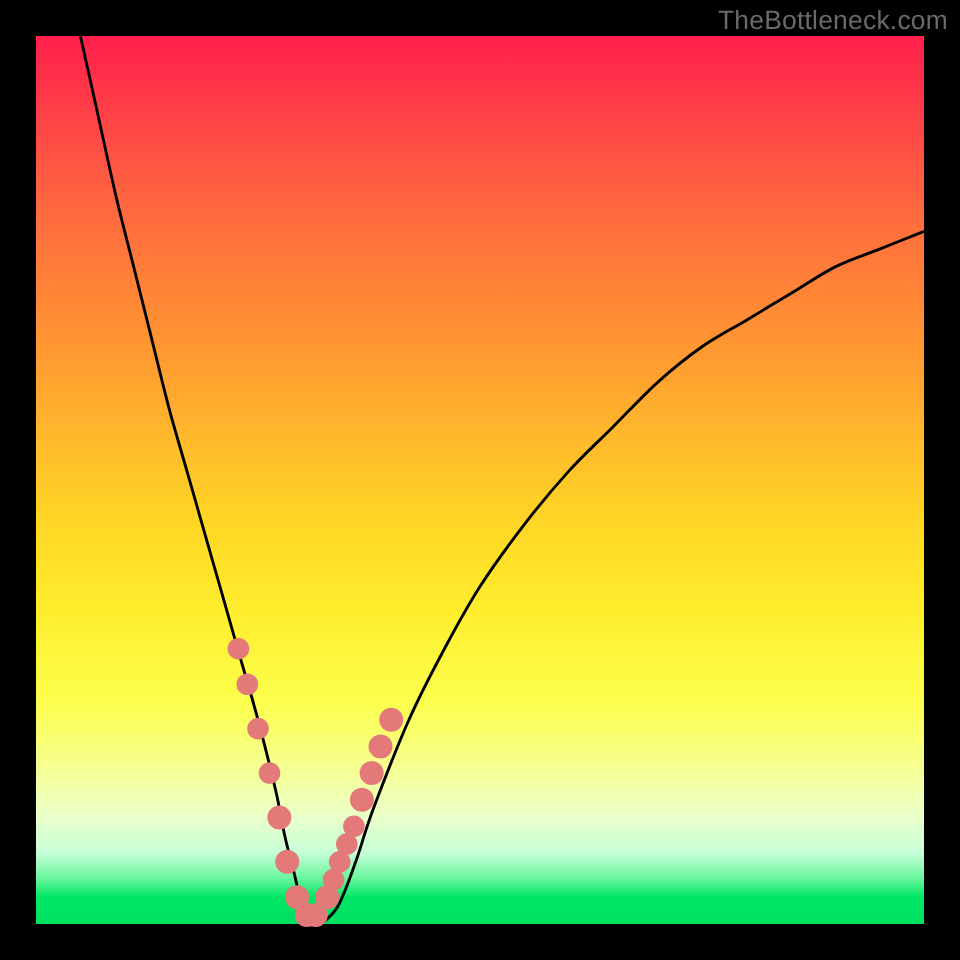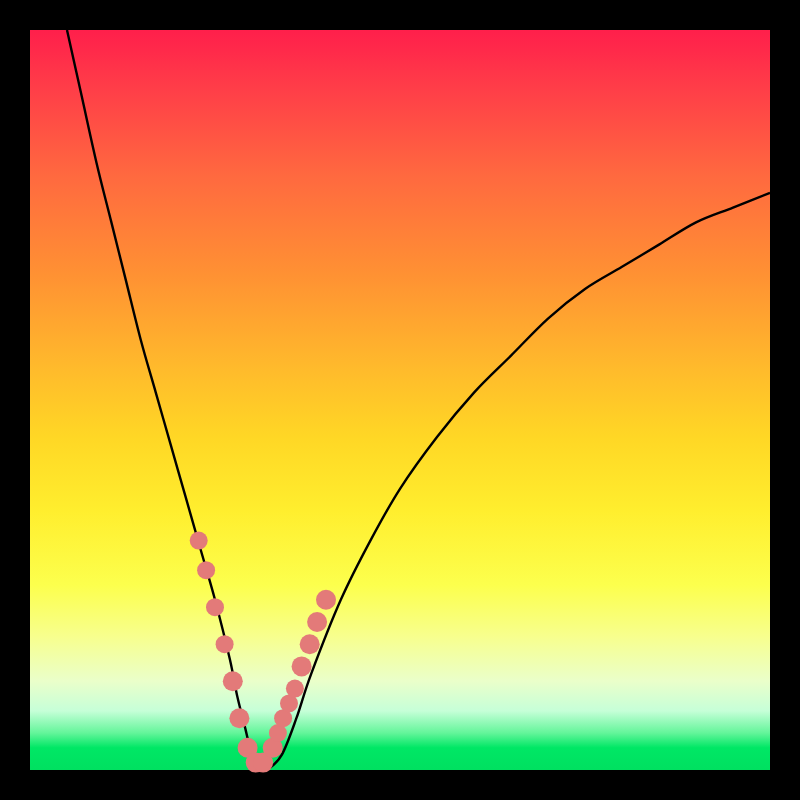--- a/index.html
+++ b/index.html
@@ -83,13 +83,14 @@
           <circle cx="253.1" cy="688.2" r="9" fill="#e37a79"></circle>
           <circle cx="259.0" cy="673.4" r="9" fill="#e37a79"></circle>
           <circle cx="264.9" cy="658.6" r="9" fill="#e37a79"></circle>
           <circle cx="271.6" cy="636.4" r="10" fill="#e37a79"></circle>
           <circle cx="279.7" cy="614.2" r="10" fill="#e37a79"></circle>
           <circle cx="287.1" cy="592.0" r="10" fill="#e37a79"></circle>
           <circle cx="296.0" cy="569.8" r="10" fill="#e37a79"></circle>
         </g>
     </svg>
   </div>
+  <div class="watermark">TheBottleneck.com</div>
 </div>
 
 </body></html>

